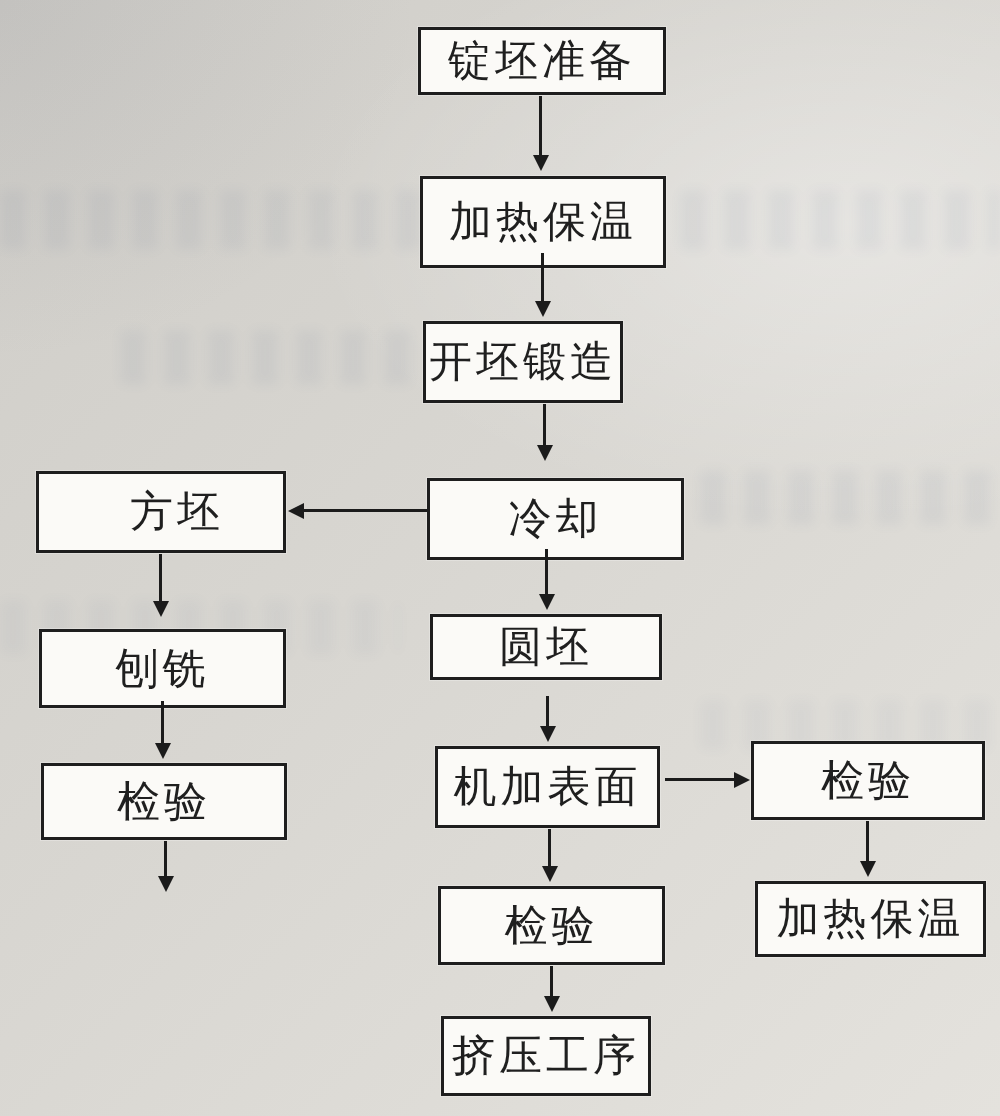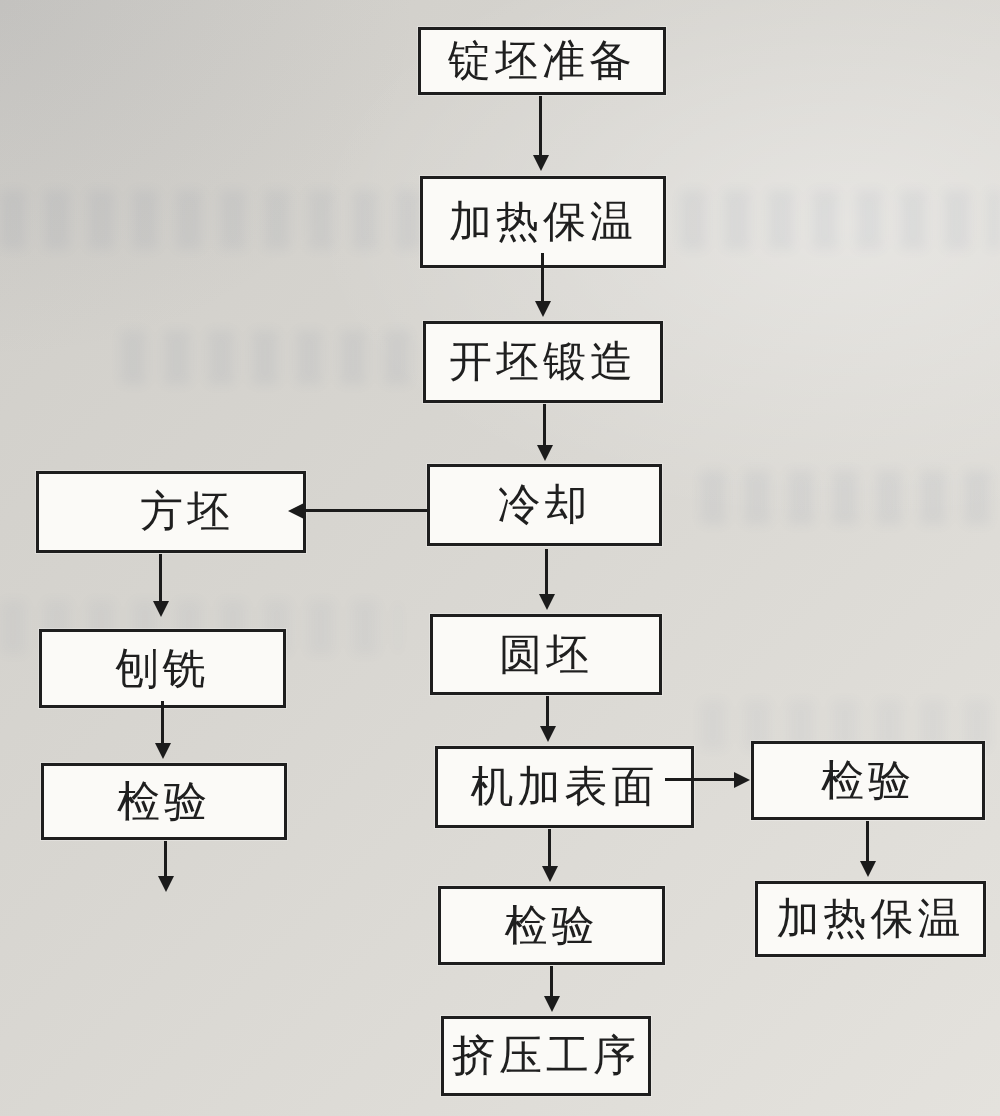--- a/index.html
+++ b/index.html
@@ -97,28 +97,28 @@
 
   <div class="ghost" style="left:0px; top:190px; width:420px; height:60px;"></div>
   <div class="ghost" style="left:680px; top:190px; width:320px; height:60px;"></div>
   <div class="ghost" style="left:120px; top:330px; width:300px; height:55px;"></div>
   <div class="ghost" style="left:700px; top:470px; width:300px; height:55px;"></div>
   <div class="ghost" style="left:0px; top:600px; width:400px; height:55px; opacity:0.07;"></div>
   <div class="ghost" style="left:700px; top:700px; width:300px; height:50px; opacity:0.07;"></div>
 
   <div class="node" style="left:418px; top:27px;  width:248px; height:68px;">锭坯准备</div>
   <div class="node" style="left:420px; top:176px; width:246px; height:92px;">加热保温</div>
-  <div class="node" style="left:423px; top:321px; width:240px; height:82px;">开坯锻造</div>
-  <div class="node" style="left:427px; top:464px; width:235px; height:82px;">冷却</div>
-  <div class="node" style="left:430px; top:614px; width:232px; height:81px;">圆坯</div>
-  <div class="node" style="left:435px; top:746px; width:259px; height:82px;">机加表面</div>
+  <div class="node" style="left:423px; top:321px; width:200px; height:82px;">开坯锻造</div>
+  <div class="node" style="left:427px; top:478px; width:257px; height:82px;">冷却</div>
+  <div class="node" style="left:430px; top:614px; width:232px; height:66px;">圆坯</div>
+  <div class="node" style="left:435px; top:746px; width:225px; height:82px;">机加表面</div>
   <div class="node" style="left:438px; top:886px; width:227px; height:79px;">检验</div>
   <div class="node" style="left:441px; top:1016px; width:210px; height:80px;">挤压工序</div>
 
-  <div class="node" style="left:36px; top:471px; width:270px; height:82px;padding-left:32px;">方坯</div>
+  <div class="node" style="left:36px; top:471px; width:250px; height:82px;padding-left:32px;">方坯</div>
   <div class="node" style="left:39px; top:621px; width:247px; height:79px;margin-top:8px;">刨铣</div>
   <div class="node" style="left:41px; top:763px; width:246px; height:77px;">检验</div>
 
   <div class="node" style="left:751px; top:741px; width:234px; height:79px;">检验</div>
   <div class="node" style="left:755px; top:881px; width:231px; height:76px;">加热保温</div>
 
   <div class="varrow" style="left:539px; top:96px;  height:60px;"></div>
   <div class="varrow" style="left:541px; top:253px; height:49px;"></div>
   <div class="varrow" style="left:543px; top:404px; height:42px;"></div>
   <div class="varrow" style="left:545px; top:549px; height:46px;"></div>

